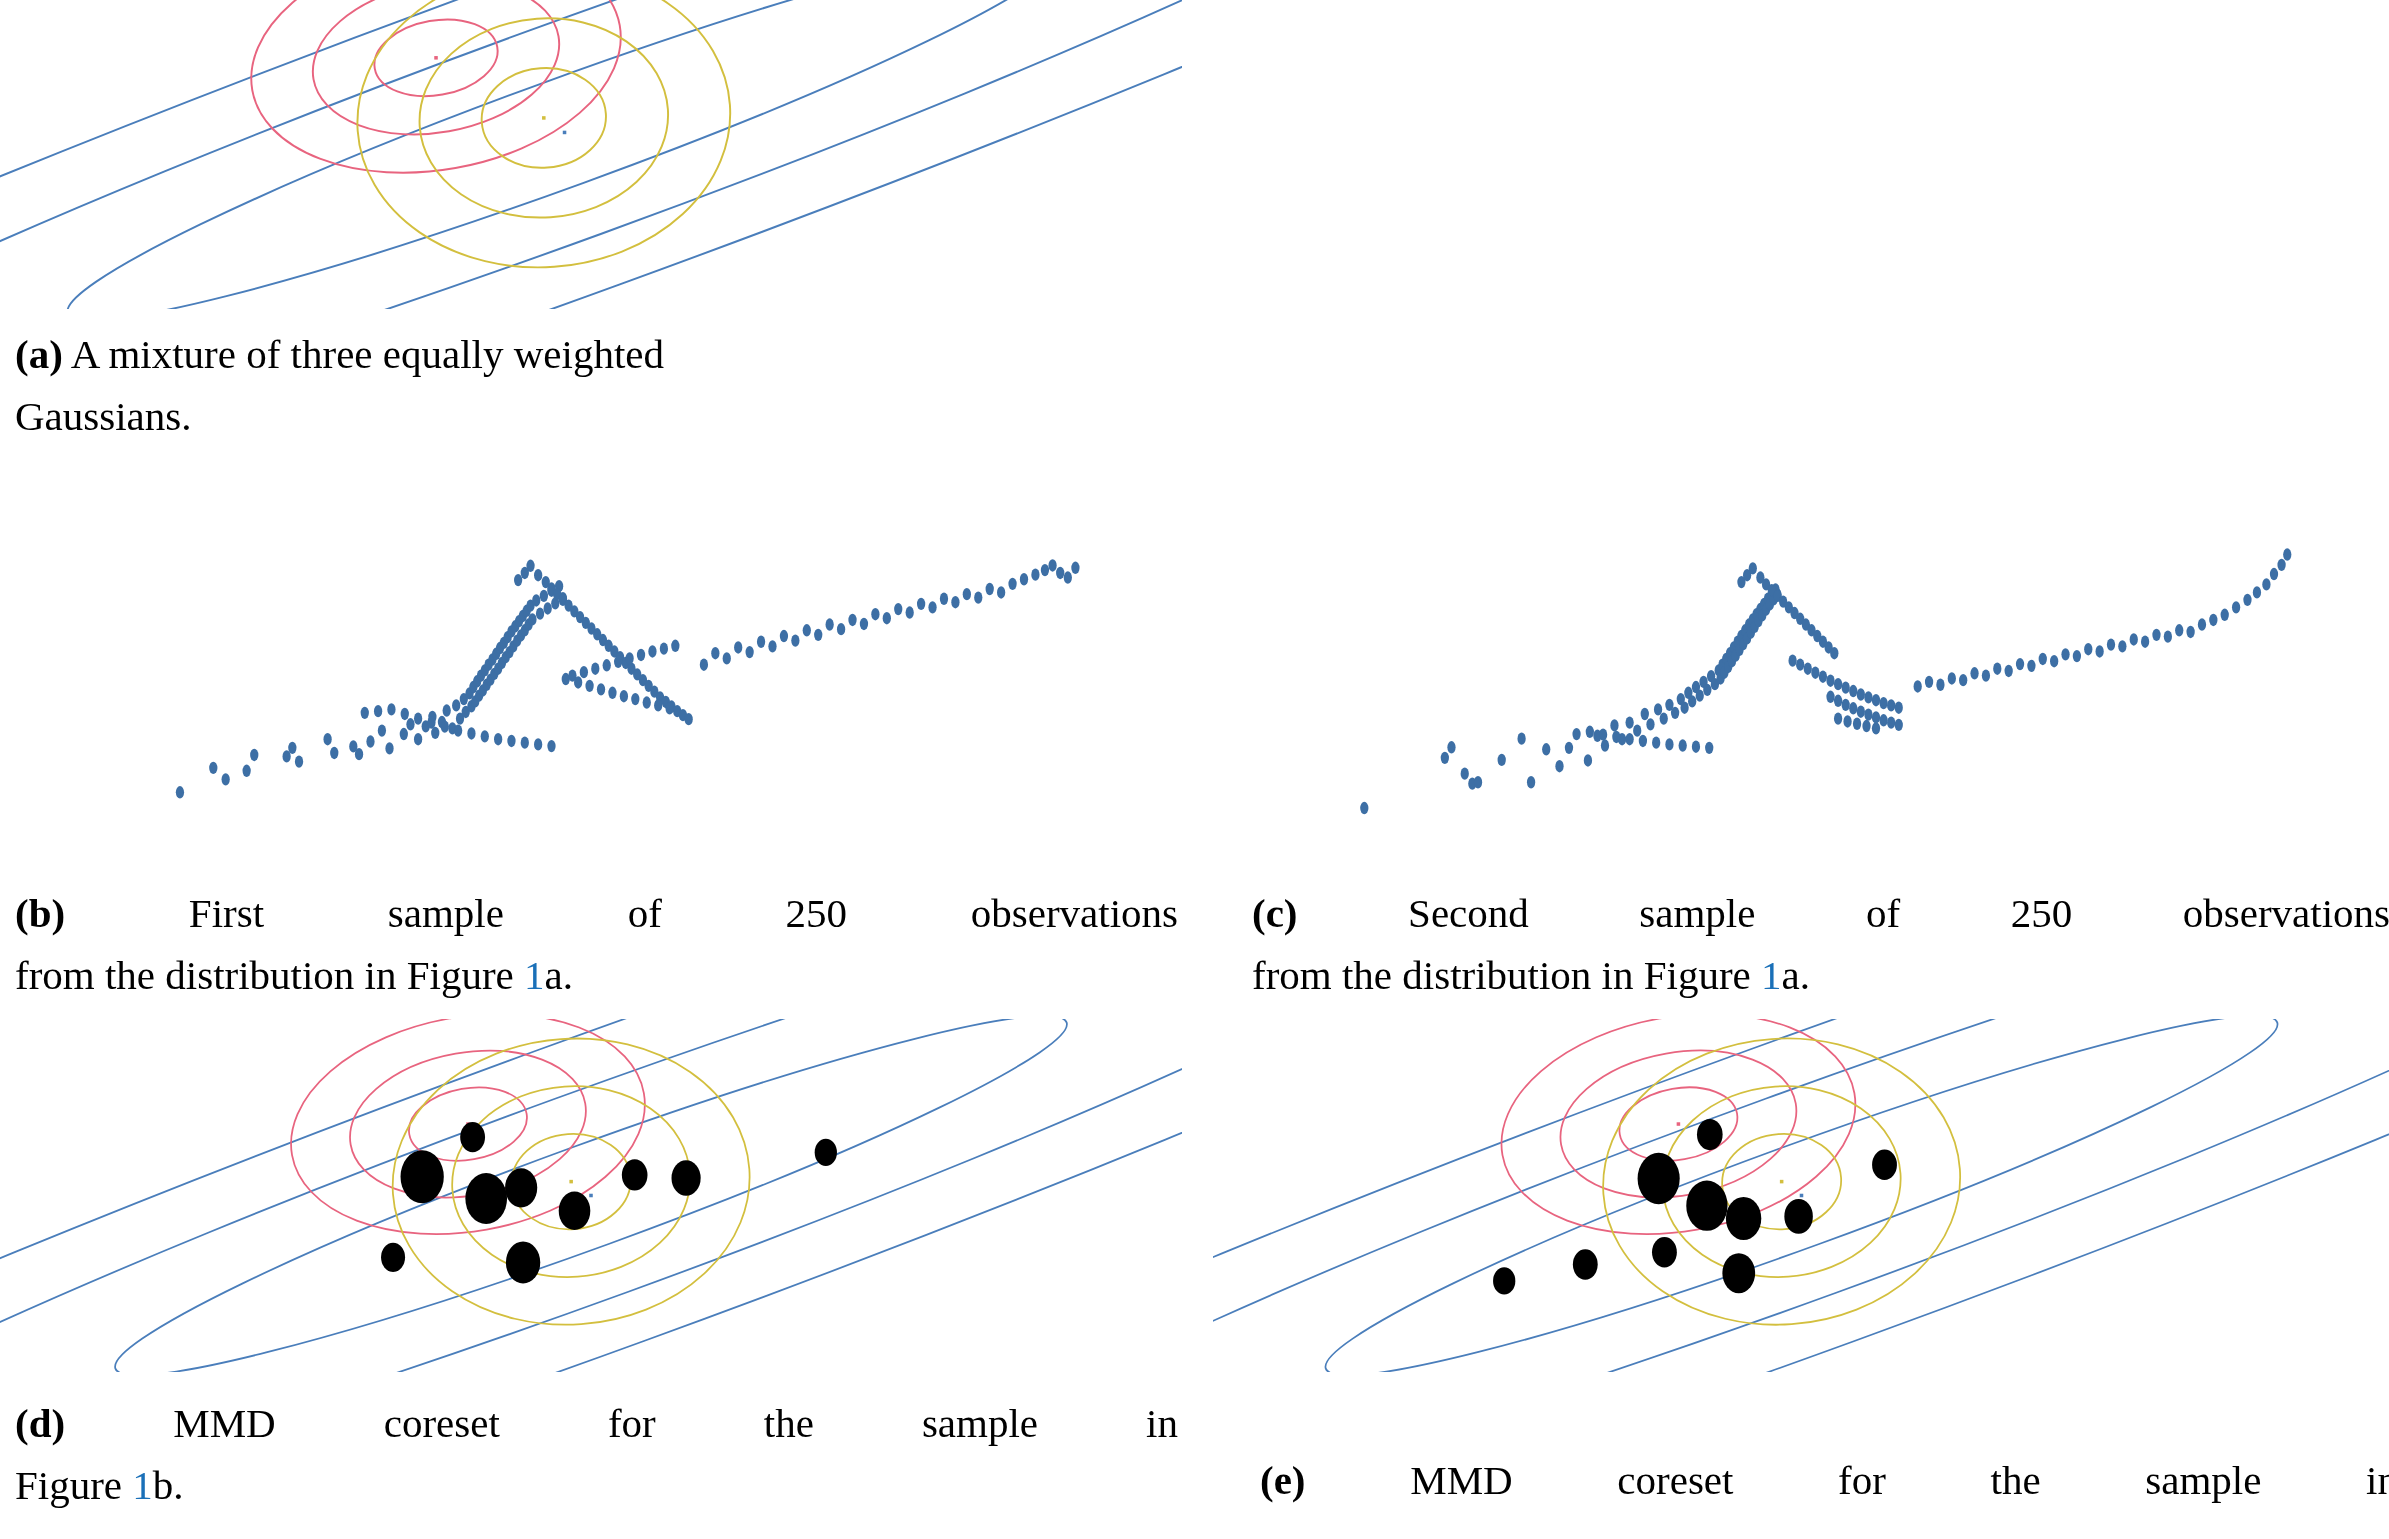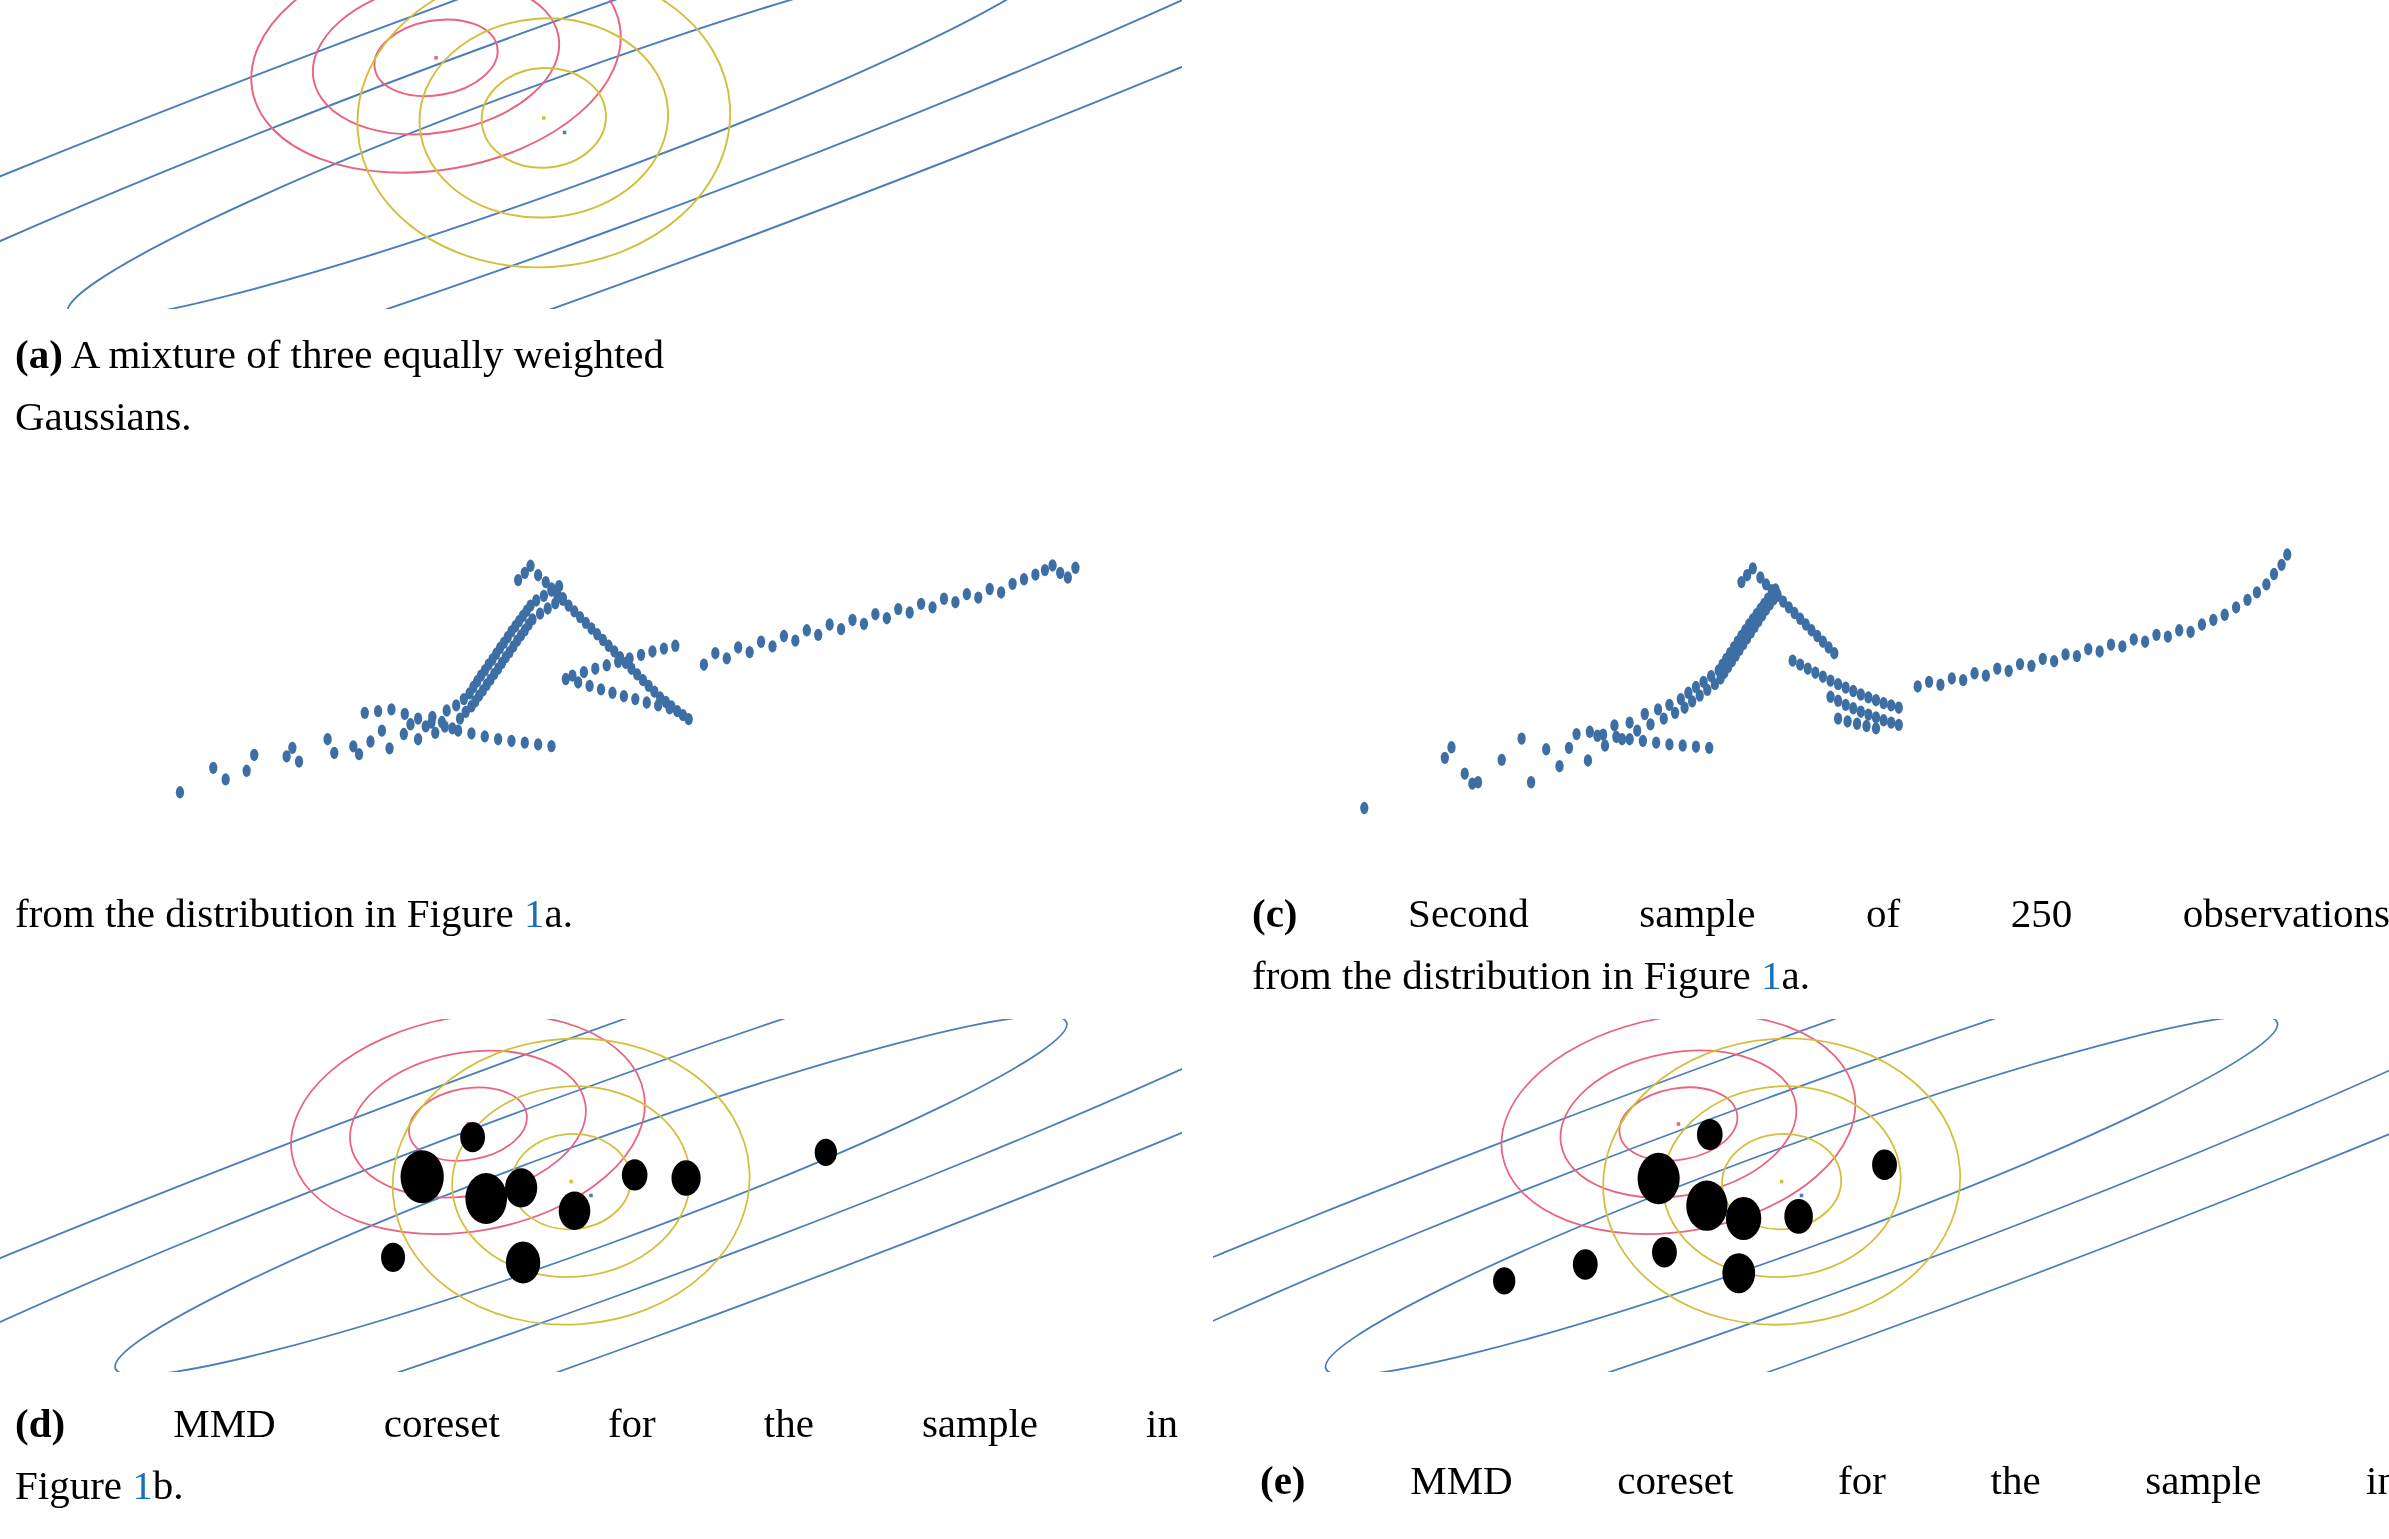--- a/index.html
+++ b/index.html
@@ -411,20 +411,21 @@
           <ellipse cx="1183.1879999999999" cy="91.09999999999997" rx="4.68" ry="7.0200000000000005" fill="#3d6fa5" stroke="none"></ellipse>
           <ellipse cx="1193.9279999999999" cy="82" rx="4.68" ry="7.0200000000000005" fill="#3d6fa5" stroke="none"></ellipse>
           <ellipse cx="1202.52" cy="70.30000000000001" rx="4.68" ry="7.0200000000000005" fill="#3d6fa5" stroke="none"></ellipse>
           <ellipse cx="1211.112" cy="59.89999999999998" rx="4.68" ry="7.0200000000000005" fill="#3d6fa5" stroke="none"></ellipse>
           <ellipse cx="1217.556" cy="48.19999999999999" rx="4.68" ry="7.0200000000000005" fill="#3d6fa5" stroke="none"></ellipse>
         </g>
       </svg>
   </div>
 
   <div class="caption caption-b">
+    <span class="cap-line just"><span class="lbl">(b)</span> <span>First sample of 250 observations</span></span>
     <span class="cap-line"><span>from the distribution in Figure </span><span class="lnk">1</span><span>a.</span></span>
   </div>
 
   <div class="caption caption-c">
     <span class="cap-line just"><span class="lbl">(c)</span> <span>Second sample of 250 observations</span></span>
     <span class="cap-line"><span>from the distribution in Figure </span><span class="lnk">1</span><span>a.</span></span>
   </div>
 
   <div class="panel" style="left:0px;top:1019px;width:1182px;height:353px;">
     <svg class="plot-svg" id="svg-d" width="1182" height="353" viewBox="0 0 1340 400">

